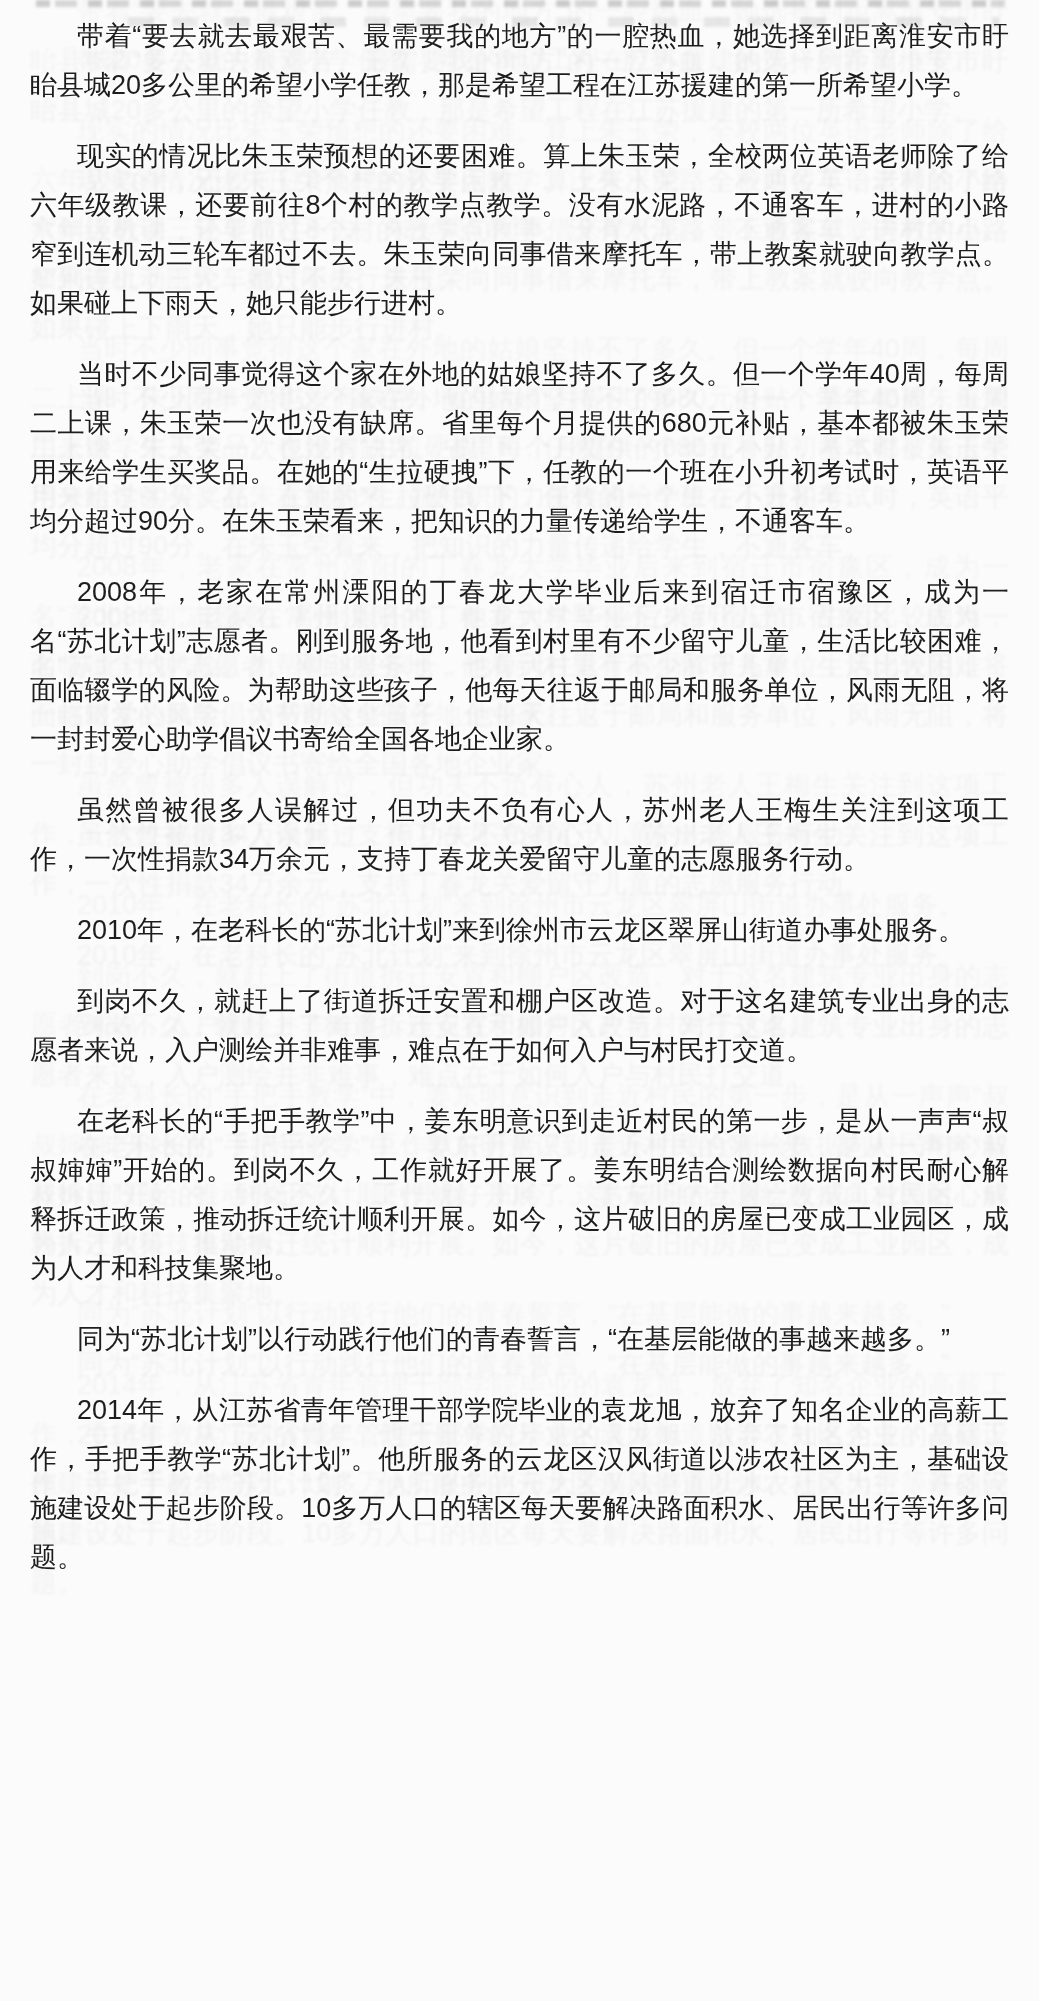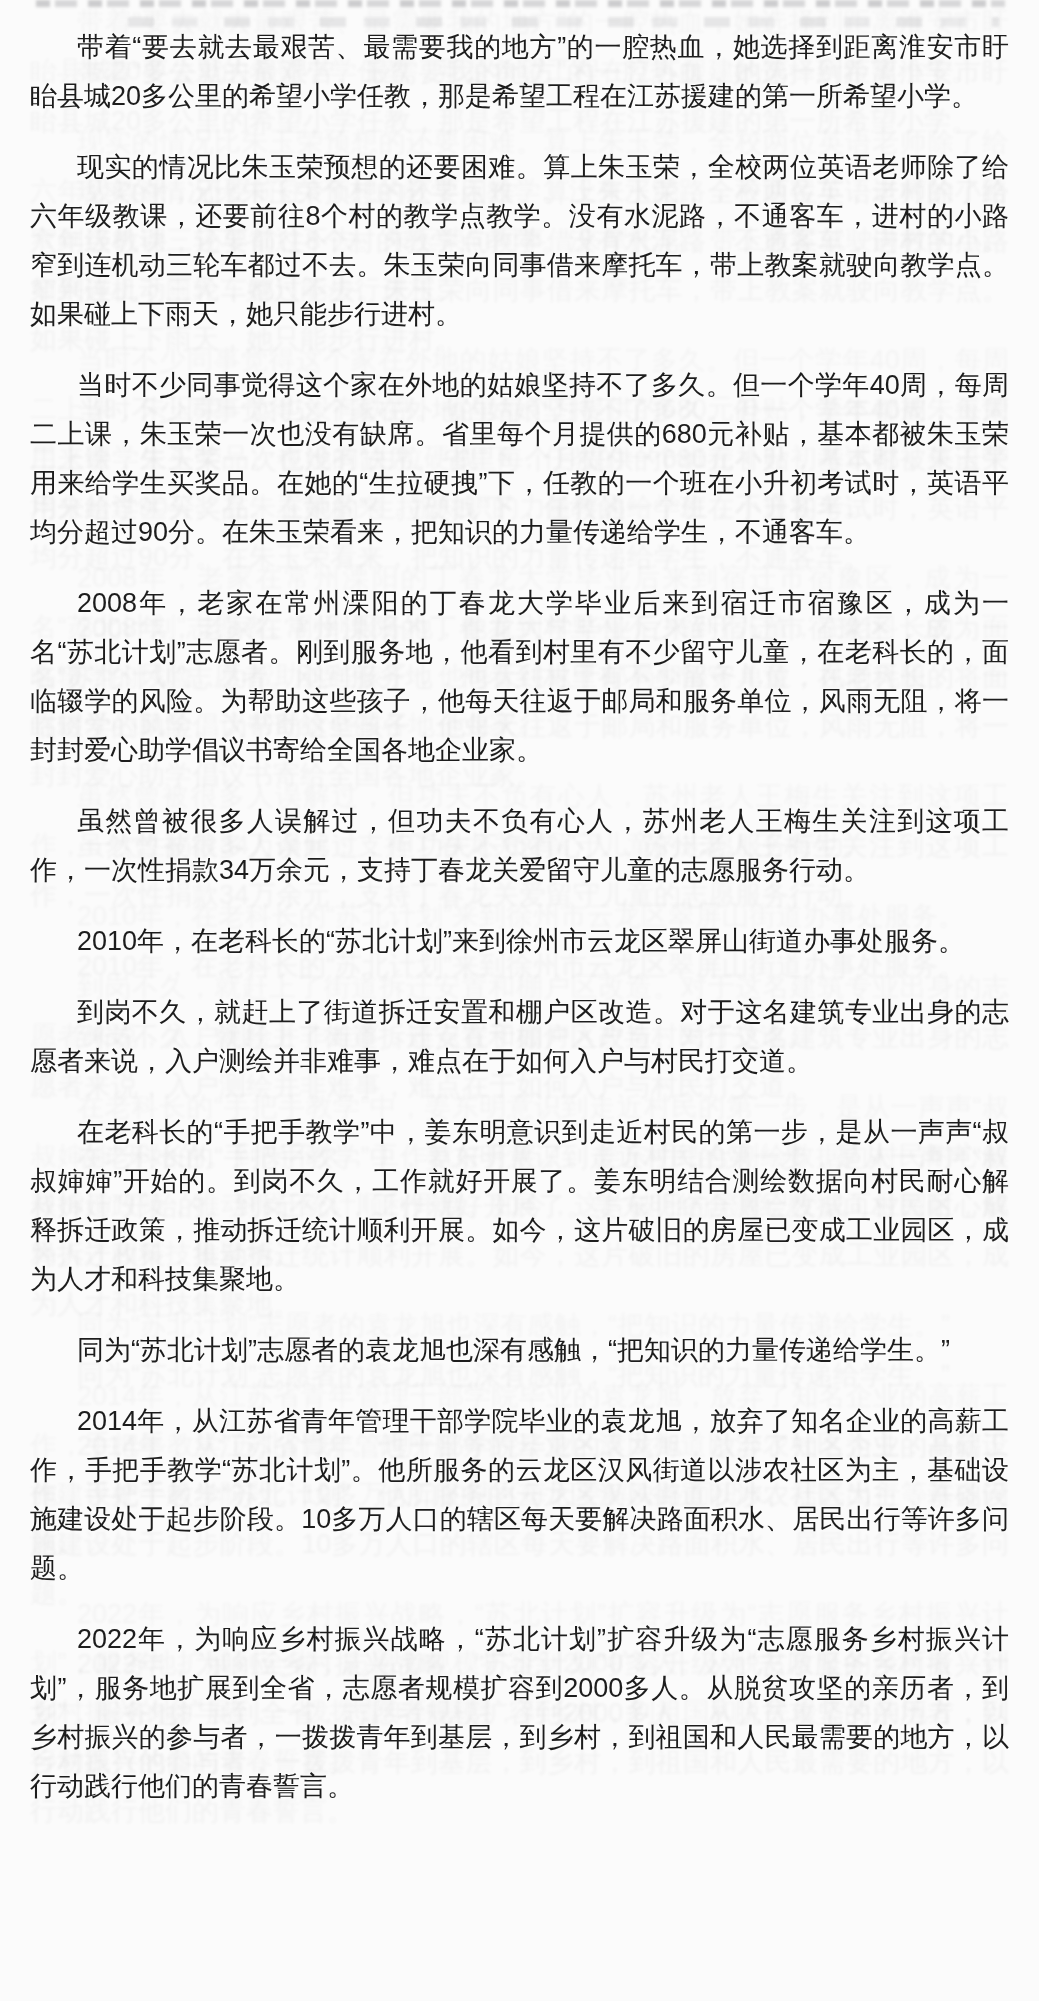--- a/index.html
+++ b/index.html
@@ -12,21 +12,21 @@
     height: 2001px;
     overflow: hidden;
     position: relative;
     font-family: "Liberation Sans", sans-serif;
   }
   .page {
     position: relative;
     width: 1039px;
     height: 2001px;
     box-sizing: border-box;
-    padding: 23px 30px 0 30px;
+    padding: 12px 30px 0 30px;
     background: #fbfbfb;
   }
   
   .ghost-line {
     position: absolute;
     filter: blur(1.6px);
     pointer-events: none;
   }
   .ghost-line.one {
     top: 0px; left: 36px; right: 34px; height: 7px;
@@ -59,22 +59,21 @@
 <body>
 
 <div class="page">
   <div class="ghost-line one"></div>
   <div class="ghost-line two"></div>
 
   <div class="article">
     <p>带着“要去就去最艰苦、最需要我的地方”的一腔热血，她选择到距离淮安市盱眙县城20多公里的希望小学任教，那是希望工程在江苏援建的第一所希望小学。</p>
     <p>现实的情况比朱玉荣预想的还要困难。算上朱玉荣，全校两位英语老师除了给六年级教课，还要前往8个村的教学点教学。没有水泥路，不通客车，进村的小路窄到连机动三轮车都过不去。朱玉荣向同事借来摩托车，带上教案就驶向教学点。如果碰上下雨天，她只能步行进村。</p>
     <p>当时不少同事觉得这个家在外地的姑娘坚持不了多久。但一个学年40周，每周二上课，朱玉荣一次也没有缺席。省里每个月提供的680元补贴，基本都被朱玉荣用来给学生买奖品。在她的“生拉硬拽”下，任教的一个班在小升初考试时，英语平均分超过90分。在朱玉荣看来，把知识的力量传递给学生，不通客车。</p>
-    <p>2008年，老家在常州溧阳的丁春龙大学毕业后来到宿迁市宿豫区，成为一名“苏北计划”志愿者。刚到服务地，他看到村里有不少留守儿童，在老科长的，面临辍学的风险。为帮助这些孩子，他每天往返于邮局和服务单位，风雨无阻，将一封封爱心助学倡议书寄给全国各地企业家。</p>
+    <p>2008年，老家在常州溧阳的丁春龙大学毕业后来到宿迁市宿豫区，成为一名“苏北计划”志愿者。刚到服务地，他看到村里有不少留守儿童，生活比较困难，面临辍学的风险。为帮助这些孩子，他每天往返于邮局和服务单位，风雨无阻，将一封封爱心助学倡议书寄给全国各地企业家。</p>
     <p>虽然曾被很多人误解过，但功夫不负有心人，苏州老人王梅生关注到这项工作，一次性捐款34万余元，支持丁春龙关爱留守儿童的志愿服务行动。</p>
     <p>2010年，在老科长的“苏北计划”来到徐州市云龙区翠屏山街道办事处服务。</p>
     <p>到岗不久，就赶上了街道拆迁安置和棚户区改造。对于这名建筑专业出身的志愿者来说，入户测绘并非难事，难点在于如何入户与村民打交道。</p>
     <p>在老科长的“手把手教学”中，姜东明意识到走近村民的第一步，是从一声声“叔叔婶婶”开始的。到岗不久，工作就好开展了。姜东明结合测绘数据向村民耐心解释拆迁政策，推动拆迁统计顺利开展。如今，这片破旧的房屋已变成工业园区，成为人才和科技集聚地。</p>
-    <p>同为“苏北计划”志愿者的袁龙旭也深有感触，“把知识的力量传递给学生。”</p>
+    <p>同为“苏北计划”以行动践行他们的青春誓言，“在基层能做的事越来越多。”</p>
     <p>2014年，从江苏省青年管理干部学院毕业的袁龙旭，放弃了知名企业的高薪工作，手把手教学“苏北计划”。他所服务的云龙区汉风街道以涉农社区为主，基础设施建设处于起步阶段。10多万人口的辖区每天要解决路面积水、居民出行等许多问题。</p>
-    <p>2022年，为响应乡村振兴战略，“苏北计划”扩容升级为“志愿服务乡村振兴计划”，服务地扩展到全省，志愿者规模扩容到2000多人。从脱贫攻坚的亲历者，到乡村振兴的参与者，一拨拨青年到基层，到乡村，到祖国和人民最需要的地方，以行动践行他们的青春誓言。</p>
   </div>
 </div>
 
 </body></html>

